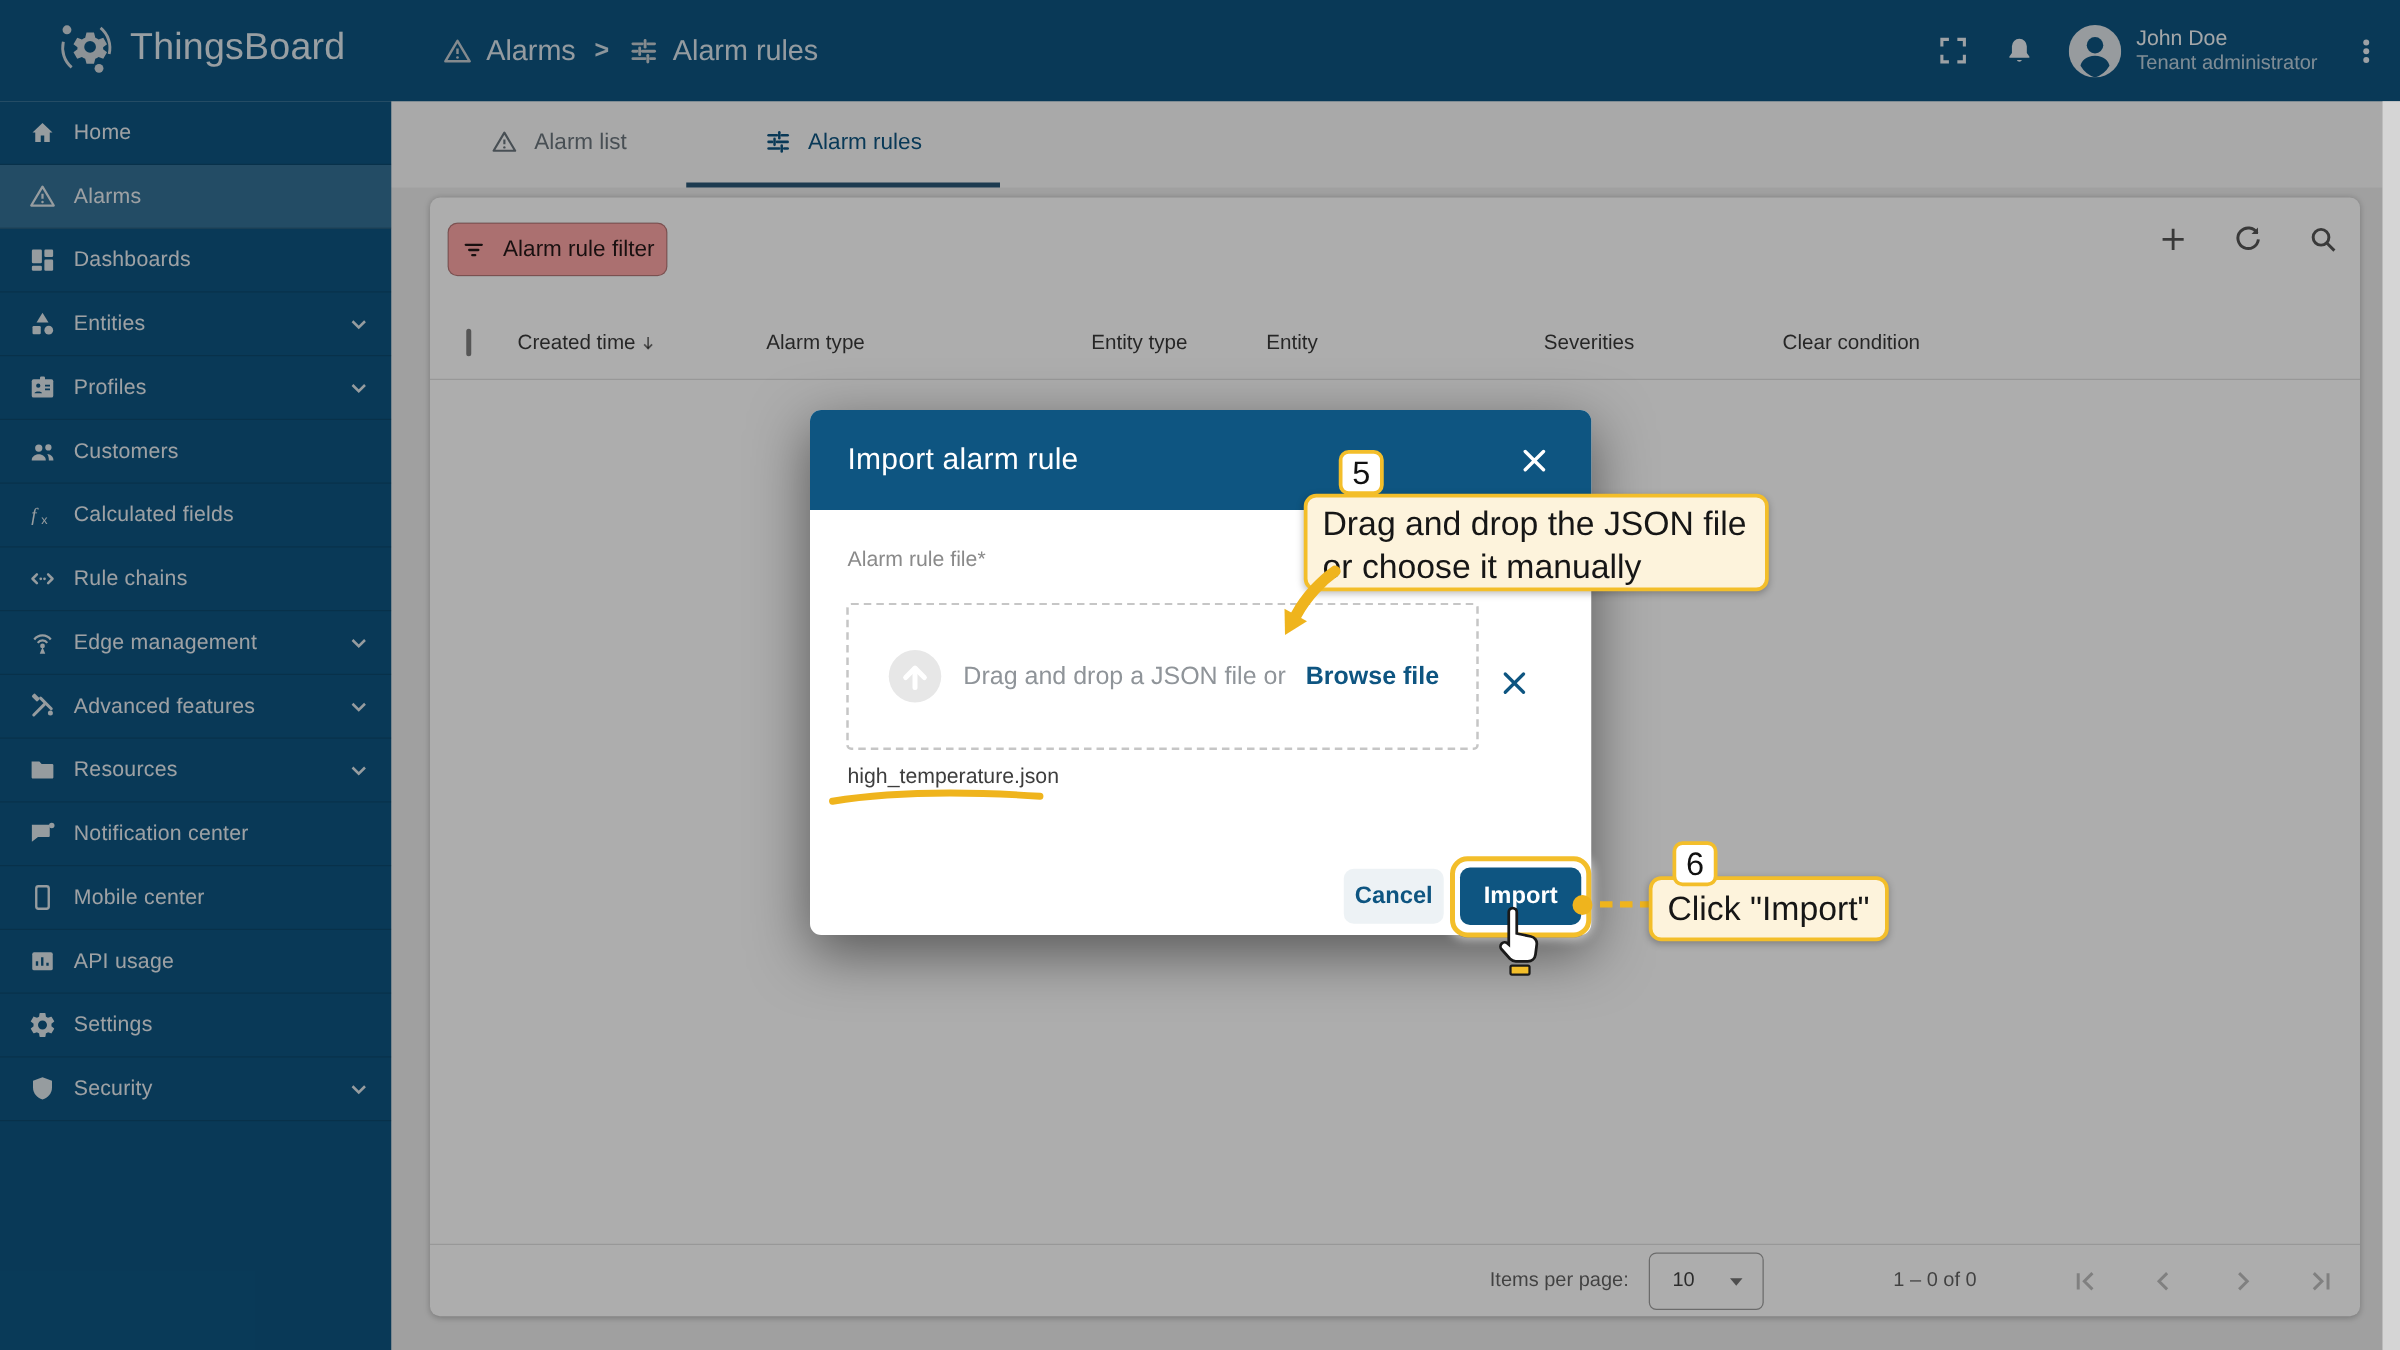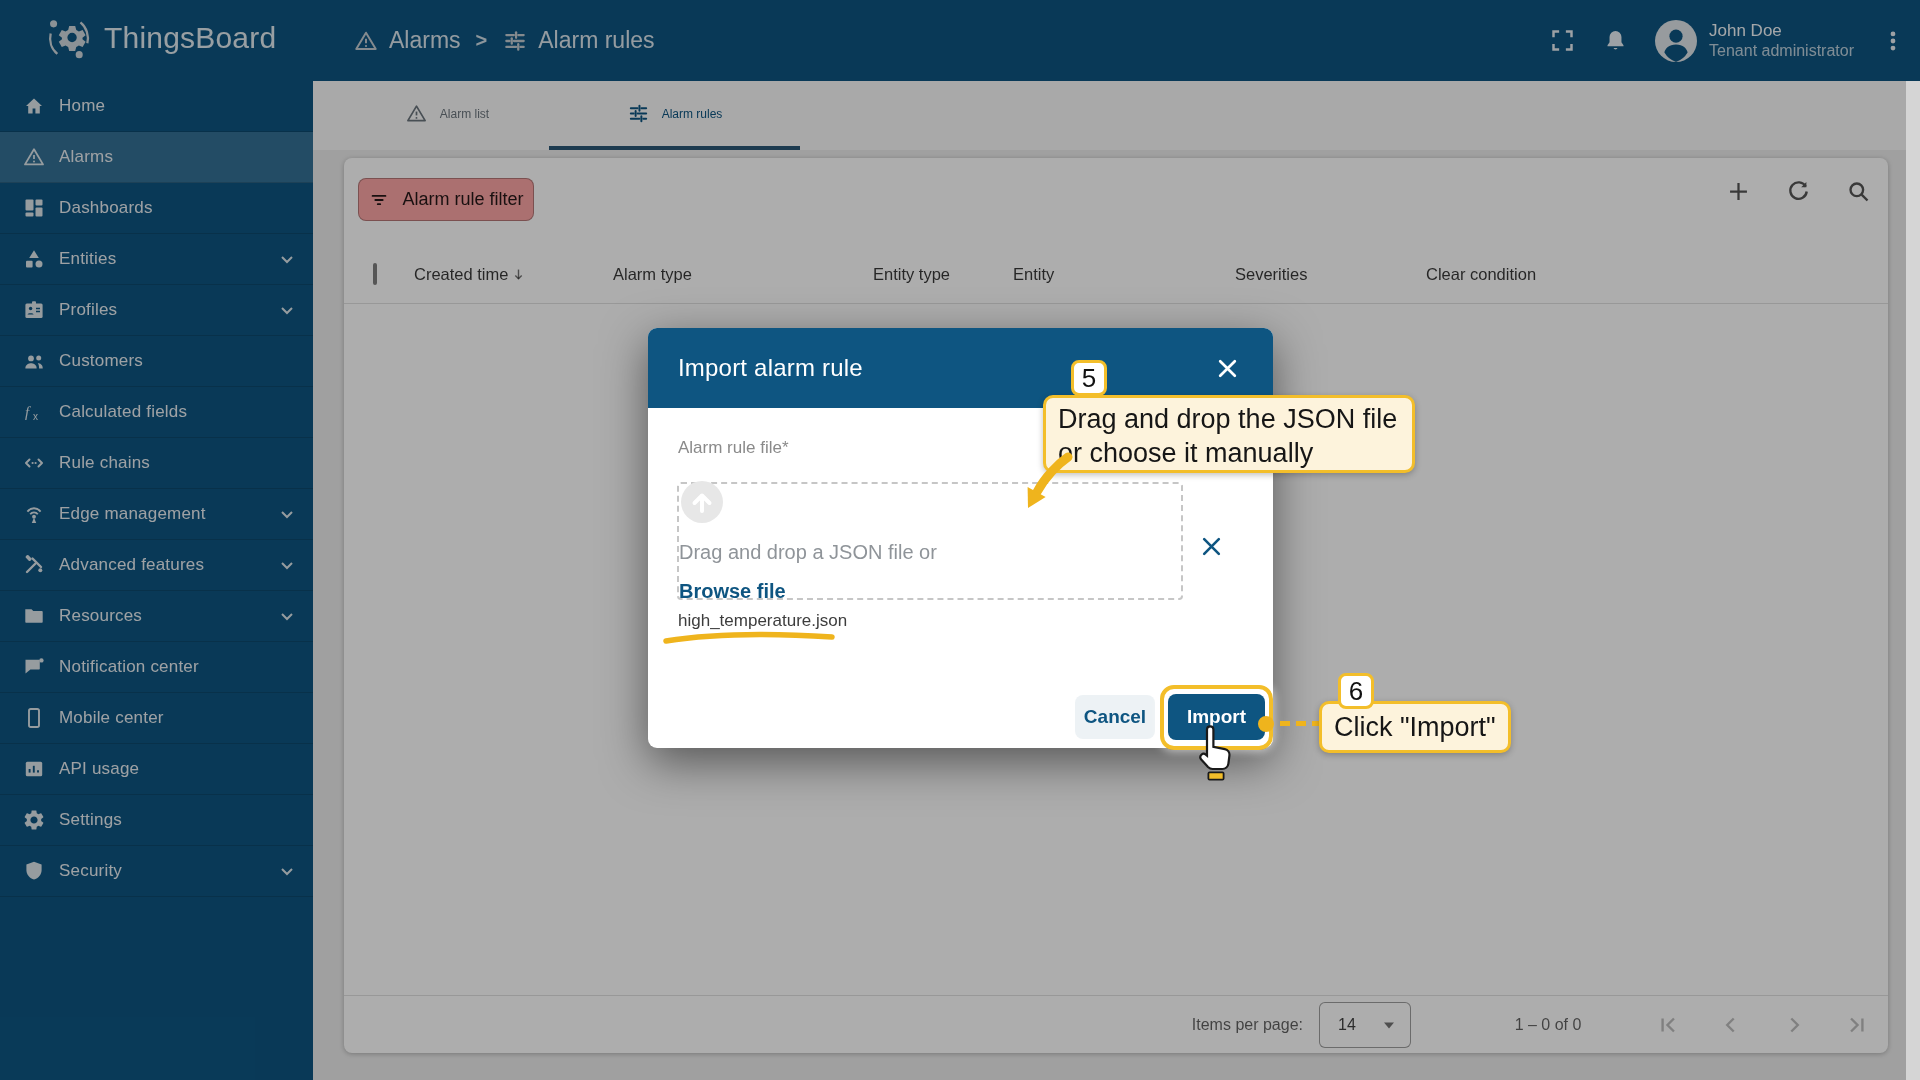--- a/index.html
+++ b/index.html
@@ -29,21 +29,21 @@
             color:#e9eef2;border-bottom:1px solid rgba(0,0,0,.14);}
   .nav-item .nav-ic{width:24px;height:24px;color:#dde6eb;flex:0 0 24px;}
   .nav-label{margin-left:13px;font-size:17px;font-weight:500;letter-spacing:.2px;}
   .nav-item.selected{background:rgba(255,255,255,.16);}
   .nav-chev{position:absolute;right:14px;top:13px;width:24px;height:24px;color:#dde6eb;}
 
   
   .tabsbar{position:absolute;left:313px;top:81px;width:1593px;height:69px;background:#fafafa;z-index:1;}
   .tabs{position:absolute;left:32px;top:0;height:69px;display:flex;}
   .tab{height:69px;display:flex;align-items:center;justify-content:center;gap:12px;cursor:pointer;
-       font-size:12px;font-weight:500;color:#6b757d;border-bottom:4px solid transparent;}
+       font-size:18px;font-weight:500;color:#6b757d;border-bottom:4px solid transparent;}
   .tab .t-ic{width:23px;height:23px;}
   .tab.active{color:var(--primary);border-bottom-color:#2b5777;}
   .tab1{width:204px;}
   .tab2{width:251px;}
 
   .card{position:absolute;left:344px;top:158px;width:1544px;height:895px;background:#fff;border-radius:8px;
         box-shadow:0 1px 5px rgba(0,0,0,.25);z-index:1;}
   .filter-btn{position:absolute;left:14px;top:20px;width:176px;height:43px;border:1px solid rgba(0,0,0,.28);
         border-radius:8px;background:#fca5a5;display:flex;align-items:center;justify-content:center;gap:12px;
         font-size:18px;font-weight:500;color:rgba(0,0,0,.85);cursor:pointer;font-family:inherit;}
@@ -70,21 +70,21 @@
 
   
   .modal{position:absolute;left:648px;top:328px;width:625px;height:420px;background:#fff;border-radius:9px;
          box-shadow:0 14px 46px rgba(0,0,0,.5);z-index:30;}
   .modal-head{position:absolute;left:0;top:0;width:100%;height:80px;background:var(--primary);
               border-radius:9px 9px 0 0;display:flex;align-items:center;padding:0 30px;}
   .modal-title{color:#fff;font-size:24px;font-weight:500;letter-spacing:.2px;}
   .modal-close{position:absolute;right:32px;top:27px;color:#fff;}
   .file-label{position:absolute;left:30px;top:110px;font-size:17px;color:#8a8a8a;}
   .dropzone{position:absolute;left:29px;top:154px;width:506px;height:118px;border:2px dashed #c6c6c6;border-radius:4px;
-            display:flex;justify-content:center;gap:16px;cursor:pointer;background:#fff;flex-direction:column;}
+            display:flex;align-items:center;justify-content:center;gap:16px;cursor:pointer;background:#fff;}
   .dz-text{font-size:20px;color:#8f9499;}
   .dz-browse{font-size:20px;font-weight:700;color:var(--primary);cursor:pointer;}
   .dz-clear{position:absolute;left:541px;top:196px;width:44px;height:44px;display:flex;align-items:center;justify-content:center;
             background:none;border:none;color:var(--primary);cursor:pointer;}
   .file-name{position:absolute;left:30px;top:283px;font-size:17px;color:#3d3d3d;}
   .swoosh{position:absolute;left:14px;top:301px;}
   .modal-foot{position:absolute;right:8px;bottom:8px;display:flex;align-items:center;gap:13px;}
   .btn{border:none;border-radius:8px;font-family:inherit;font-size:19px;font-weight:700;cursor:pointer;}
   .btn-cancel{width:80px;height:44px;background:#edf2f5;color:var(--primary);}
   .btn-import{width:97px;height:46px;background:var(--primary);color:#fff;}
@@ -475,21 +475,21 @@
           <span>Severities</span>
         </span>
       <span class="th">
           <span>Clear condition</span>
         </span>
     </div>
 
     <div class="paginator">
       <span>Items per page:</span>
       <span class="pp-select">
-        <span>14</span>
+        <span>10</span>
         <span>
             <svg width="14" height="10" viewBox="0 0 14 10">
               <path d="M2 2.5h10L7 8.5Z" fill="rgba(0,0,0,.55)"></path>
             </svg>
           </span>
       </span>
       <span class="pp-range">1 – 0 of 0</span>
       <span class="pg-arrows">
         <button class="icon-btn">
             <svg width="26" height="26" viewBox="0 0 24 24" fill="none" stroke="currentColor" stroke-width="2.2">

